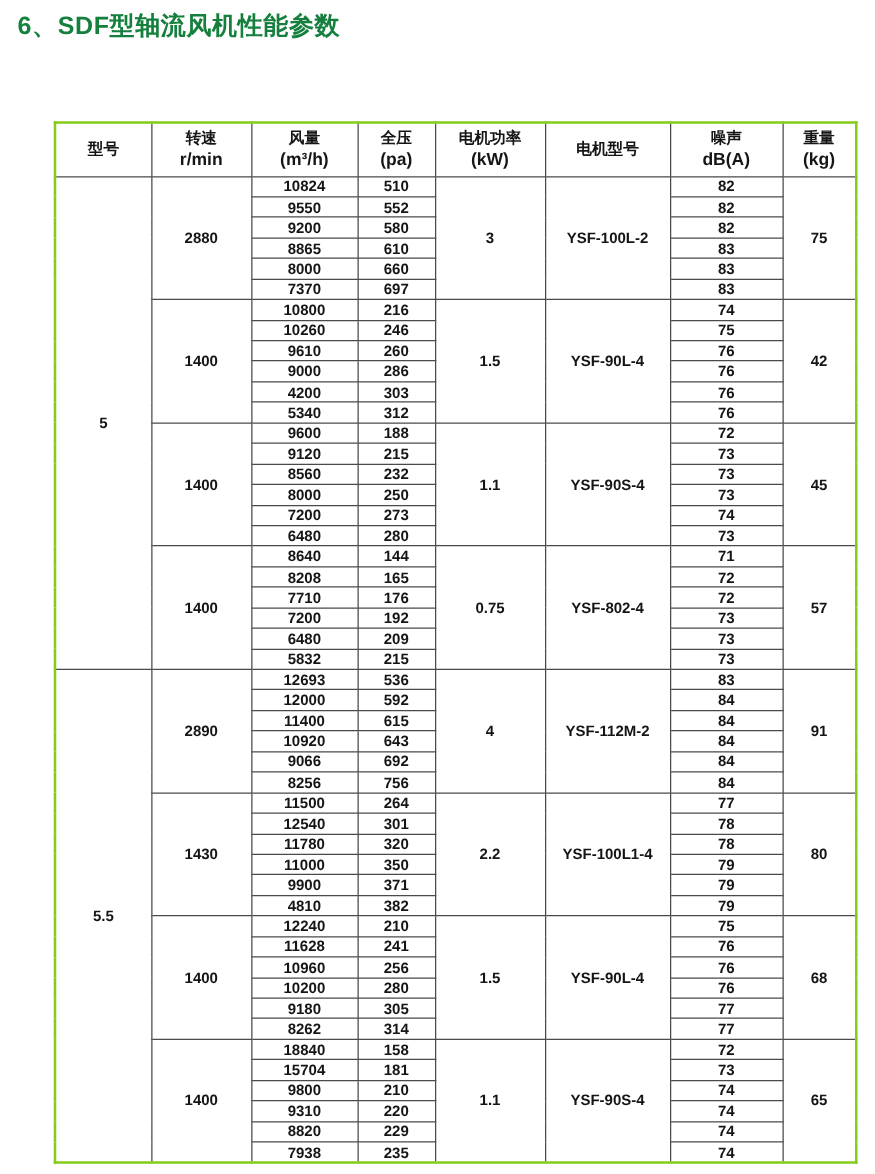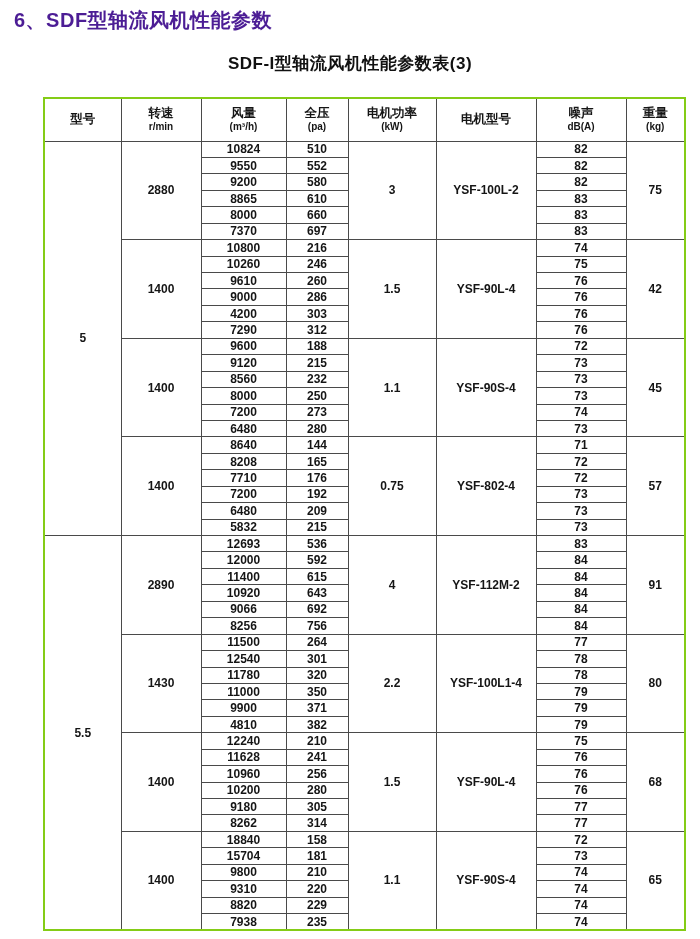--- a/index.html
+++ b/index.html
@@ -13,21 +13,21 @@
     font-weight: bold;
     color: #151515;
     overflow: hidden;
   }
   .page-title {
     position: absolute;
     left: 14px;
     top: 7px;
     font-size: 20px;
     letter-spacing: 0.5px;
-    color: #4c1d95;
+    color: #15803d;
     white-space: nowrap;
     text-align: center;
   }
   .table-title {
     position: absolute;
     left: 0;
     top: 52px;
     width: 100%;
     text-align: center;
     font-size: 17px;
@@ -50,30 +50,29 @@
     font-weight: bold;
     color: #151515;
     padding: 0;
     overflow: hidden;
     white-space: nowrap;
   }
   table.perf thead tr { height: 43px; }
   table.perf th { font-size: 12.5px; line-height: 1.25; }
   table.perf tbody tr { height: 16.45px; }
   table.perf td { font-size: 12px; }
-  .hdr-sub { font-size: 10px; }
+  .hdr-sub { font-size: 14px; }
 </style>
 </head>
 <body>
 
 <div class="page">
 
   <div class="page-title">6、SDF型轴流风机性能参数</div>
 
-  <div class="table-title">SDF-I型轴流风机性能参数表(3)</div>
 
   <table class="perf">
     <colgroup>
       <col style="width:77px">
       <col style="width:80px">
       <col style="width:85px">
       <col style="width:62px">
       <col style="width:88px">
       <col style="width:100px">
       <col style="width:90px">
@@ -172,21 +171,21 @@
           <td>9000</td>
           <td>286</td>
           <td>76</td>
         </tr>
         <tr>
           <td>4200</td>
           <td>303</td>
           <td>76</td>
         </tr>
         <tr>
-          <td>7290</td>
+          <td>5340</td>
           <td>312</td>
           <td>76</td>
         </tr>
         <tr>
           <td rowspan="6">1400</td>
           <td>9600</td>
           <td>188</td>
           <td rowspan="6">1.1</td>
           <td rowspan="6">YSF-90S-4</td>
           <td>72</td>

